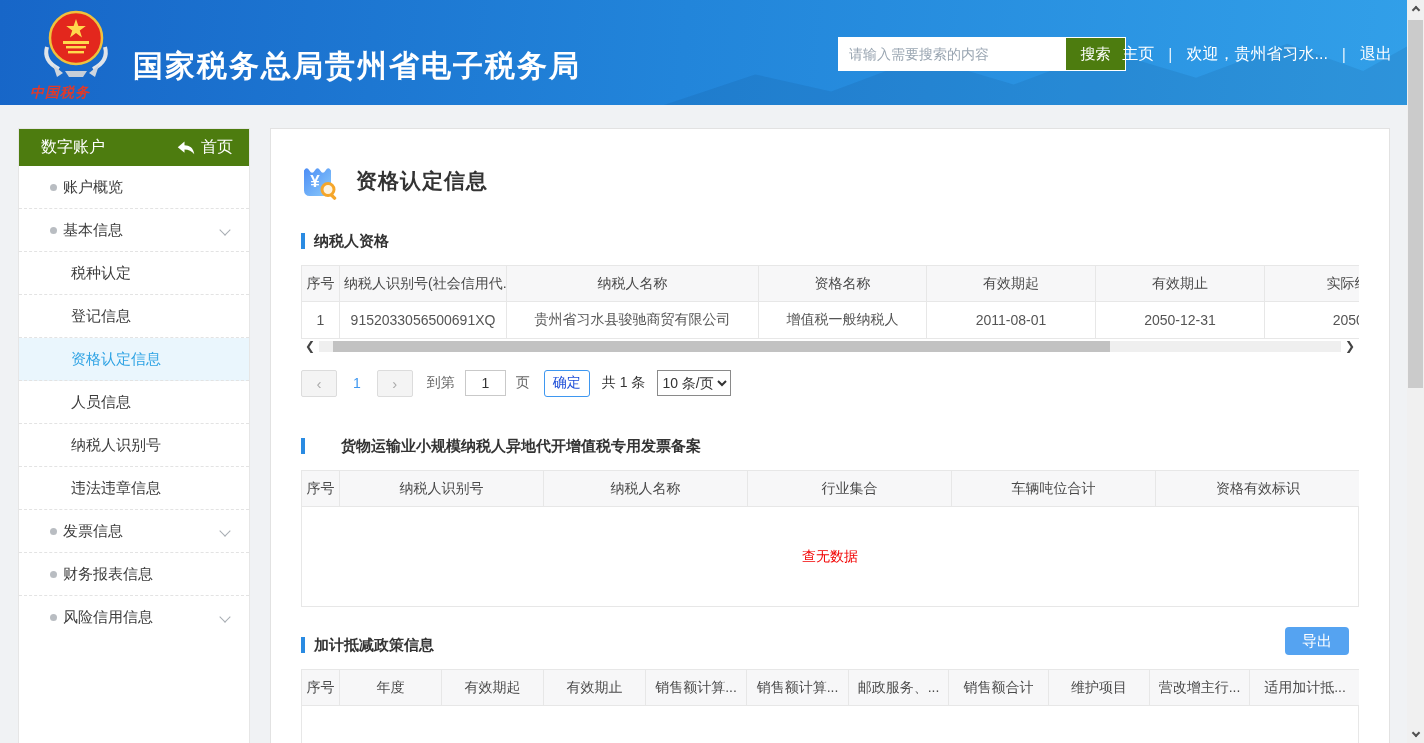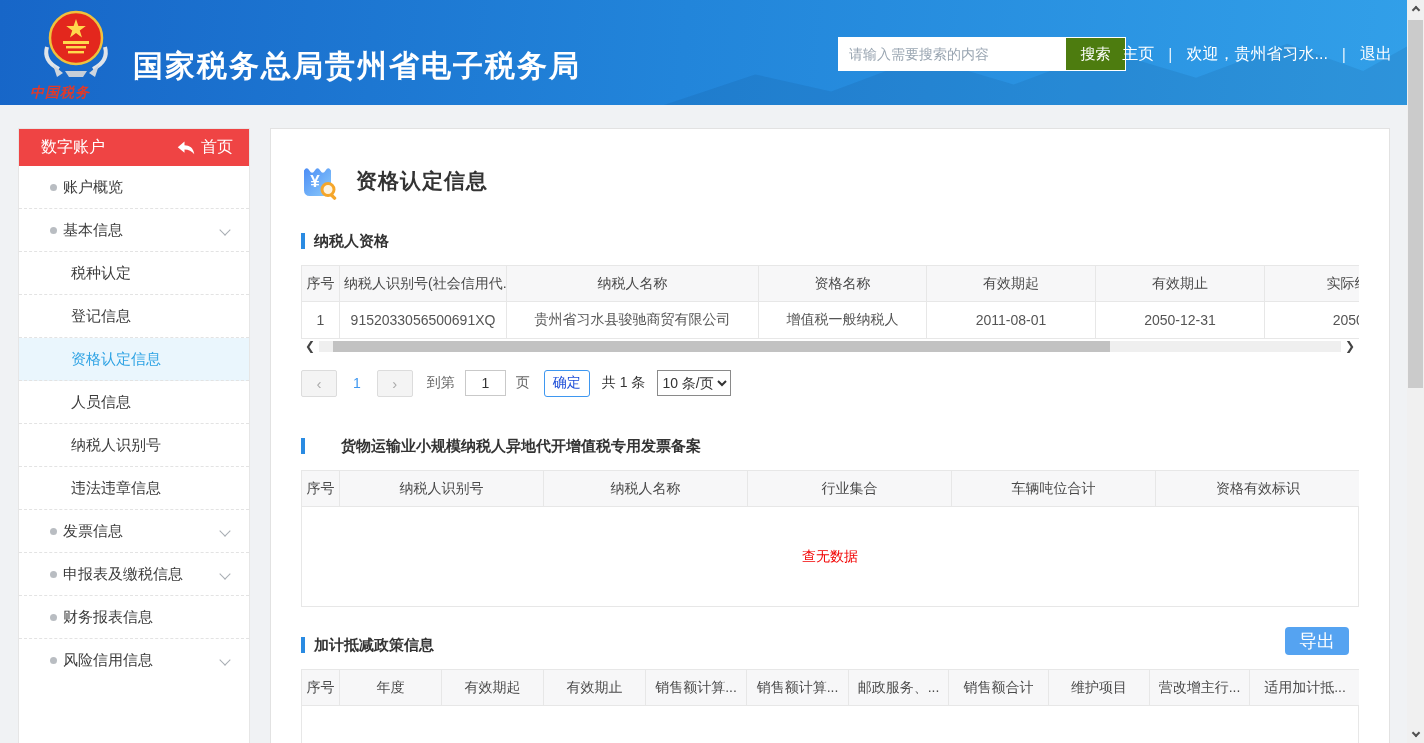--- a/index.html
+++ b/index.html
@@ -18,21 +18,21 @@
   .search-group { position:absolute; left:838px; top:37px; width:288px; height:34px; display:flex; border:1px solid #fff; background:#fff; }
   .search-group input { flex:1; border:none; outline:none; padding:0 10px; font-size:14px; color:#333; font-family:inherit; }
   .search-group input::placeholder { color:#9aa6b2; }
   .search-group button { width:60px; border:none; border-left:1px solid #fff; background:#4d7c0f; color:#fff; font-size:15px; cursor:pointer; font-family:inherit; }
   .top-links { position:absolute; right:32px; top:44px; display:flex; align-items:center; gap:14px; color:#fff; font-size:16px; white-space:nowrap; }
   .top-links a { color:#fff; text-decoration:none; cursor:pointer; }
   .top-links .sep { opacity:.85; }
 
   
   .sidebar { position:absolute; left:18px; top:128px; width:232px; height:630px; background:#fff; border:1px solid #e6e6e6; }
-  .sb-head { height:37px; background:#ef4444; color:#fff; display:flex; align-items:center; justify-content:space-between; padding:0 16px 0 22px; font-size:16px; }
+  .sb-head { height:37px; background:#4d7c0f; color:#fff; display:flex; align-items:center; justify-content:space-between; padding:0 16px 0 22px; font-size:16px; }
   .sb-home { display:flex; align-items:center; gap:6px; color:#fff; text-decoration:none; cursor:pointer; font-size:16px; }
   .sb-item { position:relative; height:43px; display:flex; align-items:center; padding-left:44px; font-size:15px; color:#3c3c3c; cursor:pointer; background:#fff; }
   .sb-item:not(:last-child) { border-bottom:1px dashed #e3e3e3; }
   .sb-item .dot { position:absolute; left:31px; width:7px; height:7px; border-radius:50%; background:#b9bdc2; }
   .sb-item.sub { padding-left:52px; }
   .sb-item.active { background:#eaf6fd; color:#2fa3e4; }
   .sb-item .chev { position:absolute; right:20px; top:17px; width:8px; height:8px; border-right:1.5px solid #a8adb3; border-bottom:1.5px solid #a8adb3; transform:rotate(45deg); }
 
   
   .panel { position:absolute; left:270px; top:128px; width:1120px; height:700px; background:#fff; border:1px solid #e2e2e2; padding:0 30px; }
@@ -64,21 +64,21 @@
   .confirm-btn { width:46px; height:27px; border:1px solid #3e97f0; color:#1d4ed8; background:#fff; font-size:14px; border-radius:3px; cursor:pointer; margin-right:12px; font-family:inherit; }
   .total-label { color:#333; margin-right:12px; }
   .size-select { height:26px; font-size:14px; color:#333; border:1px solid #8a8a8a; background:#fff; font-family:inherit; }
 
   .empty-body { width:1058px; height:100px; border:1px solid #e7e7e7; border-top:none; display:flex; align-items:center; justify-content:center; }
   .no-data { color:#f20000; font-size:14px; }
   .empty-body3 { width:1058px; height:60px; border-left:1px solid #e7e7e7; border-right:1px solid #e7e7e7; }
 
   .sec3-row { position:relative; margin-top:20px; height:28px; }
   .sec3-row .sec-h { position:absolute; left:0; bottom:0; }
-  .export-btn { position:absolute; right:10px; top:0; width:64px; height:28px; background:#55a3f1; border:none; color:#fff; font-size:18px; border-radius:4px; cursor:pointer; font-family:inherit; }
+  .export-btn { position:absolute; right:10px; top:0; width:64px; height:28px; background:#55a3f1; border:none; color:#fff; font-size:15px; border-radius:4px; cursor:pointer; font-family:inherit; }
 
   
   .vscrollbar { position:absolute; right:0; top:0; width:17px; height:743px; background:#f0f0f0; z-index:60; }
   .vs-btn { position:absolute; left:0; width:17px; height:17px; display:flex; align-items:center; justify-content:center; cursor:pointer; }
   .vs-up { top:0; } .vs-down { bottom:0; }
   .chev-up { width:6px; height:6px; border-left:2px solid #505050; border-top:2px solid #505050; transform:rotate(45deg); margin-top:3px; }
   .chev-down { width:6px; height:6px; border-right:2px solid #505050; border-bottom:2px solid #505050; transform:rotate(45deg); margin-bottom:3px; }
   .vs-thumb { position:absolute; left:1px; top:20px; width:15px; height:368px; background:#cbcbcb; cursor:grab; }
 </style>
 </head>
@@ -147,25 +147,20 @@
       </div>
       <div class="sb-item sub">
         <span>纳税人识别号</span>
       </div>
       <div class="sb-item sub">
         <span>违法违章信息</span>
       </div>
       <div class="sb-item">
         <span class="dot"></span>
         <span>发票信息</span>
-        <span class="chev"></span>
-      </div>
-      <div class="sb-item">
-        <span class="dot"></span>
-        <span>申报表及缴税信息</span>
         <span class="chev"></span>
       </div>
       <div class="sb-item">
         <span class="dot"></span>
         <span>财务报表信息</span>
       </div>
       <div class="sb-item">
         <span class="dot"></span>
         <span>风险信用信息</span>
         <span class="chev"></span>

